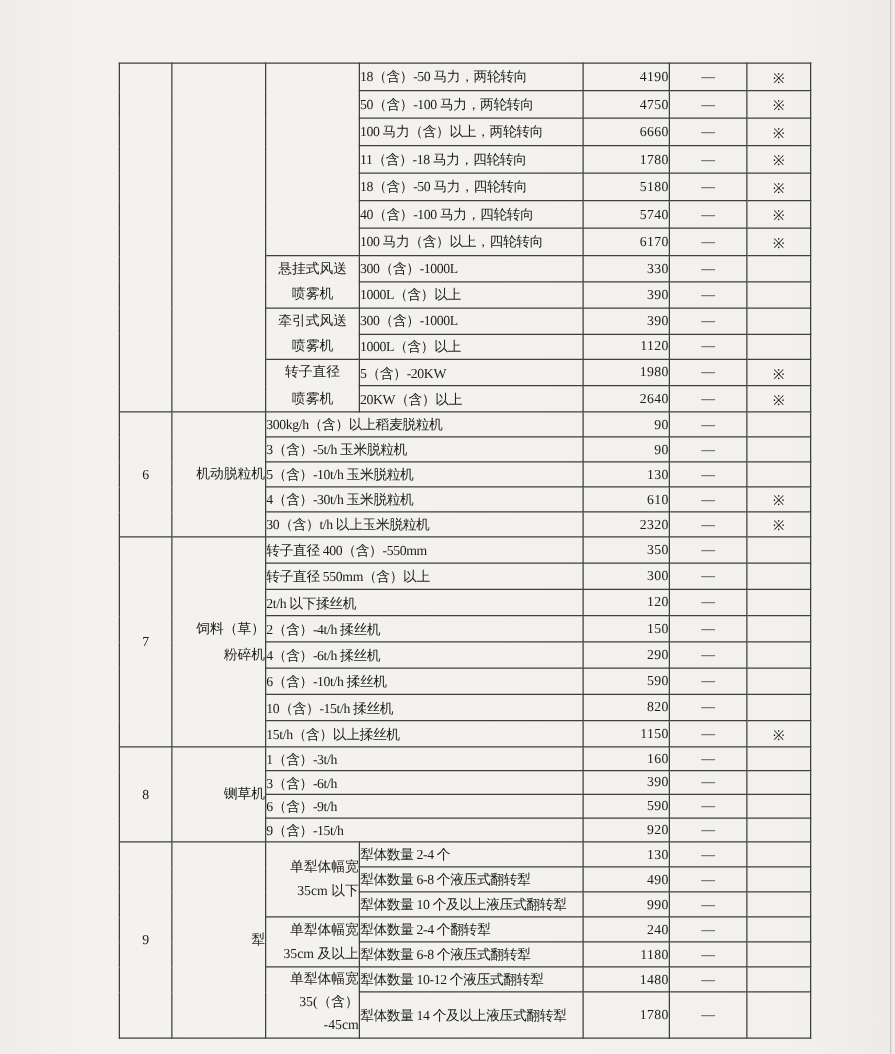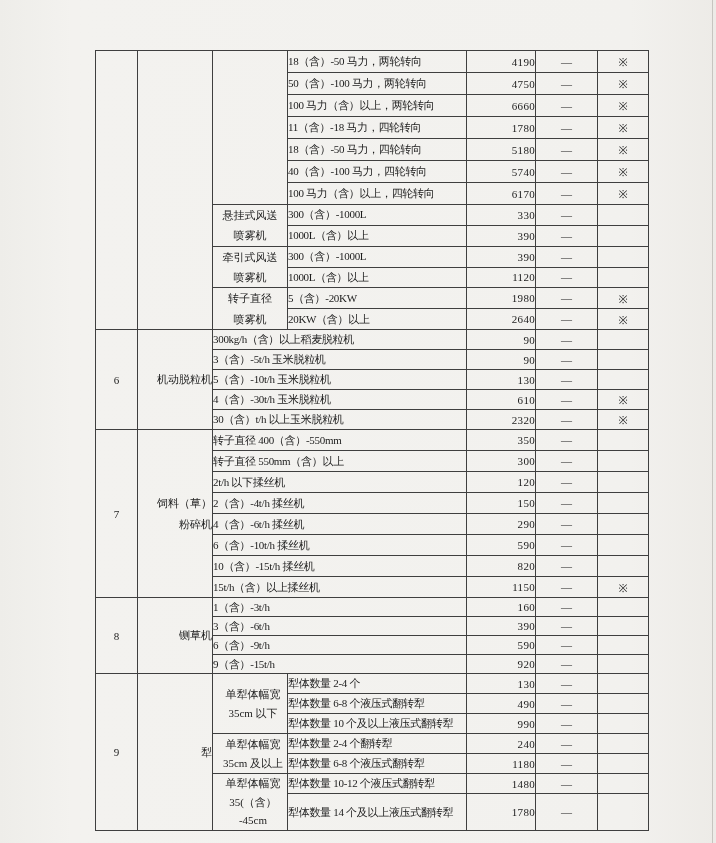--- a/index.html
+++ b/index.html
@@ -13,21 +13,21 @@
     position:absolute;left:95px;top:10px;width:553px;
     border-collapse:collapse;table-layout:fixed;margin-top:40px;
   }
   .grid td{
     border:1px solid #3f3f3f;padding:0;font-size:11px;
     vertical-align:middle;overflow:hidden;background:transparent;
   }
   .c-num{text-align:center;font-size:12px}
   .c-cat{text-align:right;line-height:1.9;font-size:11.5px}
   .c-sub{text-align:center;line-height:1.85;font-size:11px}
-  .c-sub.left{text-align:center;padding-left:6px;line-height:1.7}
+  .c-sub.left{text-align:right;padding-left:6px;line-height:1.7}
   .c-spec{text-align:left;padding:0 3px 0 7px;white-space:nowrap;letter-spacing:-0.3px}
   .c-amt{text-align:right;letter-spacing:0.3px}
   .c-dash{text-align:center}
   .c-mark{text-align:center;font-size:12px}
   tr.rA{height:22px}
   tr.rB{height:20px}
   tr.r6{height:20px}
   tr.r7{height:21px}
   tr.r8{height:19px}
   tr.r9{height:20px}

